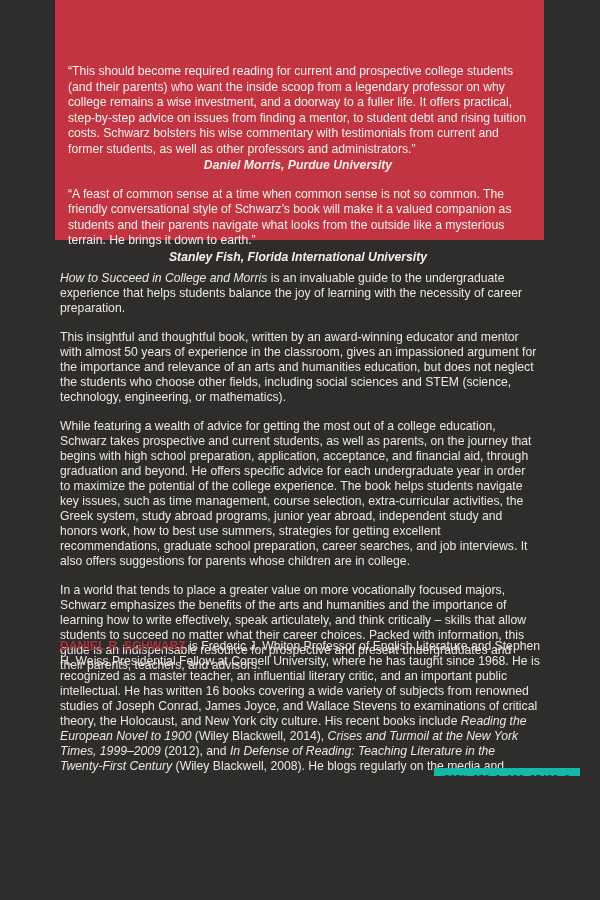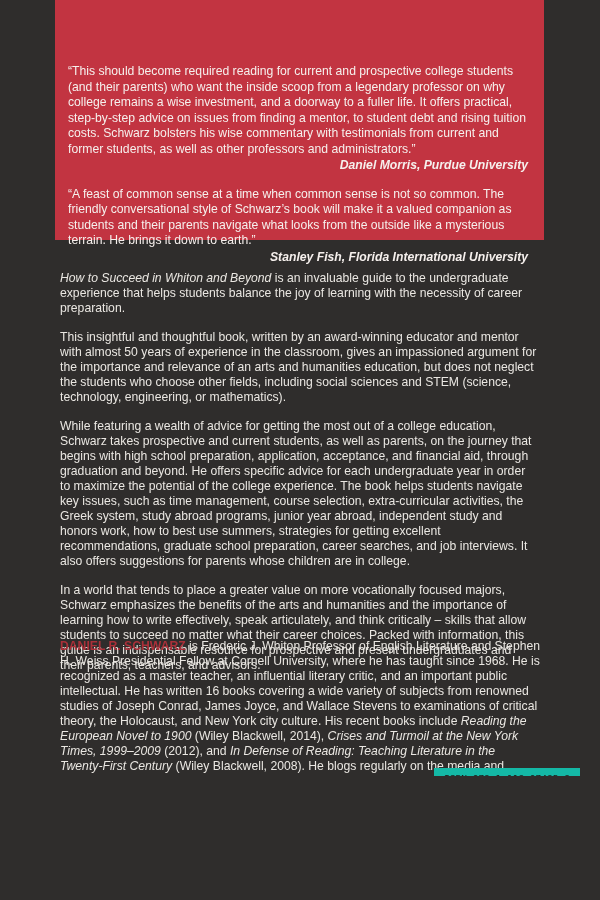--- a/index.html
+++ b/index.html
@@ -14,21 +14,21 @@
   .wm-top{top:14px;color:#8d6e77;}
   .wm-bottom{top:865px;color:#8d8a88;}
   .red-panel{
     position:absolute;left:55px;top:0;width:489px;height:240px;
     background:#c23441;box-sizing:border-box;
     padding:64px 14px 0 13px;
   }
   .quote{color:#f6f0ed;font-size:12.2px;line-height:15.5px;margin:0 0 13px 0;}
   .quote .qtext{margin:0;}
   .attribution{
-    text-align:right;font-weight:bold;font-style:italic;
+    text-align:center;font-weight:bold;font-style:italic;
     margin-top:1px;padding-right:2px;
   }
   .synopsis{
     position:absolute;left:60px;top:271px;width:477px;
     color:#eae7e2;font-size:12.2px;line-height:15px;
   }
   .synopsis .para{margin:0 0 14px 0;}
   .bio{
     position:absolute;left:60px;top:639px;width:480px;
     color:#eae7e2;font-size:12.2px;line-height:15px;
@@ -87,21 +87,21 @@
       <p class="qtext">“This should become required reading for current and prospective college students (and their parents) who want the inside scoop from a legendary professor on why college remains a wise investment, and a doorway to a fuller life. It offers practical, step-by-step advice on issues from finding a mentor, to student debt and rising tuition costs. Schwarz bolsters his wise commentary with testimonials from current and former students, as well as other professors and administrators.”</p>
       <div class="attribution">Daniel Morris, Purdue University</div>
     </div>
     <div class="quote">
       <p class="qtext">“A feast of common sense at a time when common sense is not so common. The friendly conversational style of Schwarz’s book will make it a valued companion as students and their parents navigate what looks from the outside like a mysterious terrain. He brings it down to earth.”</p>
       <div class="attribution">Stanley Fish, Florida International University</div>
     </div>
   </div>
 
   <div class="synopsis">
-      <p class="para"><span style="font-style: italic;">How to Succeed in Whiton and Beyond</span><span> is an invaluable guide to the undergraduate experience that helps students balance the joy of learning with the necessity of career preparation.</span></p>
+      <p class="para"><span style="font-style: italic;">How to Succeed in College and Morris</span><span> is an invaluable guide to the undergraduate experience that helps students balance the joy of learning with the necessity of career preparation.</span></p>
       <p class="para"><span>This insightful and thoughtful book, written by an award-winning educator and mentor with almost 50 years of experience in the classroom, gives an impassioned argument for the importance and relevance of an arts and humanities education, but does not neglect the students who choose other fields, including social sciences and STEM (science, technology, engineering, or mathematics).</span></p>
       <p class="para"><span>While featuring a wealth of advice for getting the most out of a college education, Schwarz takes prospective and current students, as well as parents, on the journey that begins with high school preparation, application, acceptance, and financial aid, through graduation and beyond. He offers specific advice for each undergraduate year in order to maximize the potential of the college experience. The book helps students navigate key issues, such as time management, course selection, extra-curricular activities, the Greek system, study abroad programs, junior year abroad, independent study and honors work, how to best use summers, strategies for getting excellent recommendations, graduate school preparation, career searches, and job interviews. It also offers suggestions for parents whose children are in college.</span></p>
       <p class="para"><span>In a world that tends to place a greater value on more vocationally focused majors, Schwarz emphasizes the benefits of the arts and humanities and the importance of learning how to write effectively, speak articulately, and think critically – skills that allow students to succeed no matter what their career choices. Packed with information, this guide is an indispensable resource for prospective and present undergraduates and their parents, teachers, and advisors.</span></p>
     </div>
 
   <div class="bio"><span style="font-weight: bold; color: rgb(170, 48, 57);">DANIEL R. SCHWARZ</span><span> is Frederic J. Whiton Professor of English Literature and Stephen H. Weiss Presidential Fellow at Cornell University, where he has taught since 1968. He is recognized as a master teacher, an influential literary critic, and an important public intellectual. He has written 16 books covering a wide variety of subjects from renowned studies of Joseph Conrad, James Joyce, and Wallace Stevens to examinations of critical theory, the Holocaust, and New York city culture. His recent books include </span><span style="font-style: italic;">Reading the European Novel to 1900</span><span> (Wiley Blackwell, 2014), </span><span style="font-style: italic;">Crises and Turmoil at the New York Times, 1999–2009</span><span> (2012), and </span><span style="font-style: italic;">In Defense of Reading: Teaching Literature in the Twenty-First Century</span><span> (Wiley Blackwell, 2008). He blogs regularly on the media and higher education for the </span><span style="font-style: italic;">Huffington Post</span><span> and has lectured all over the world.</span></div>
 
   <div class="website">www.with.com/wiley-blackwell</div>
 
   <div class="logo">

